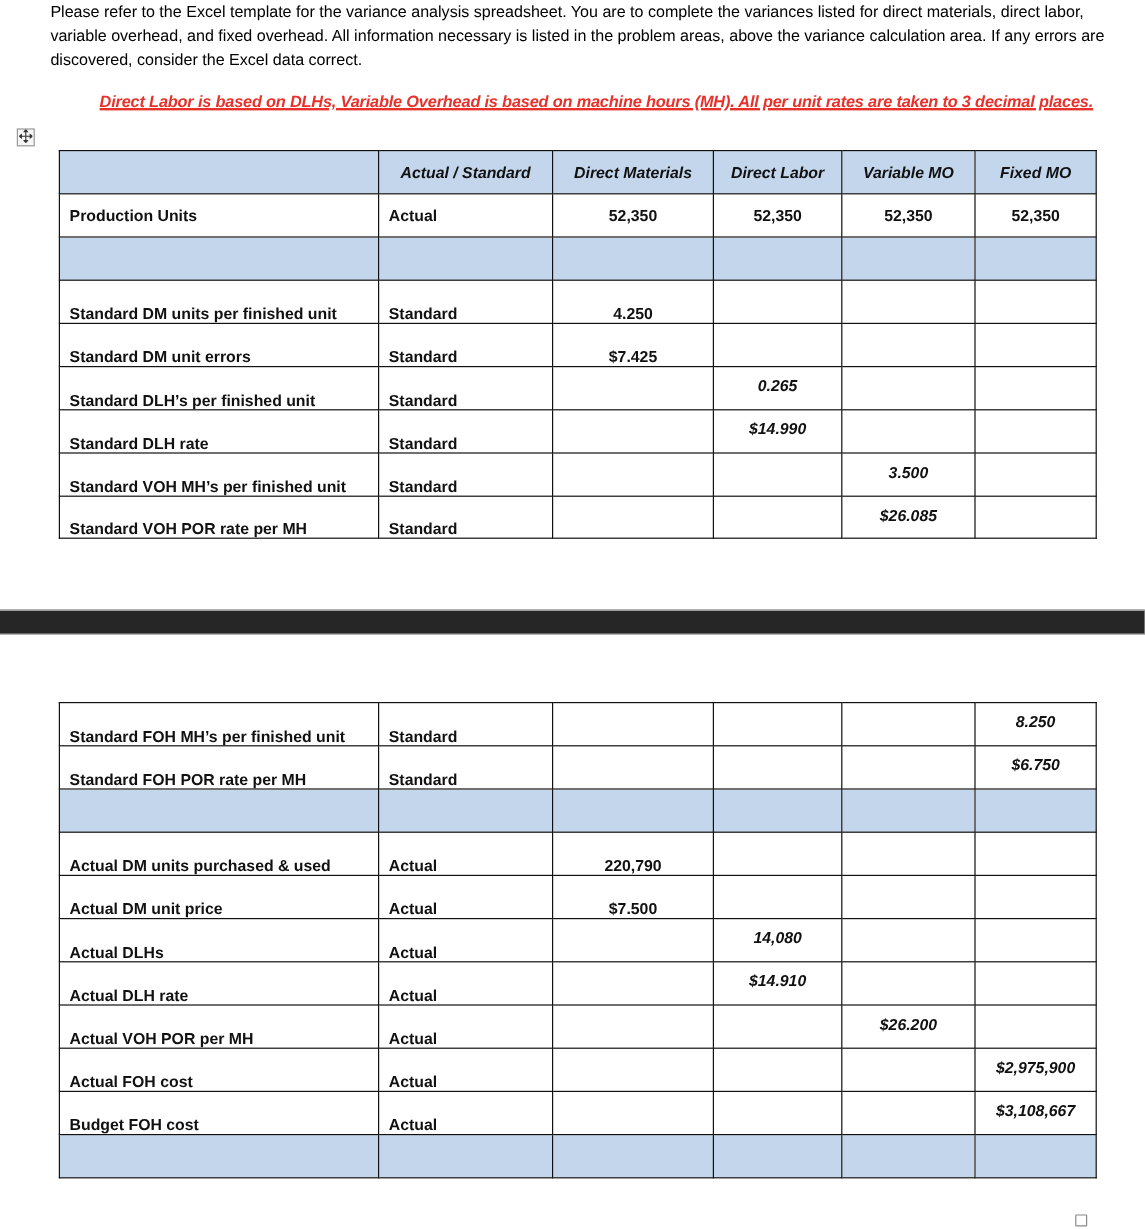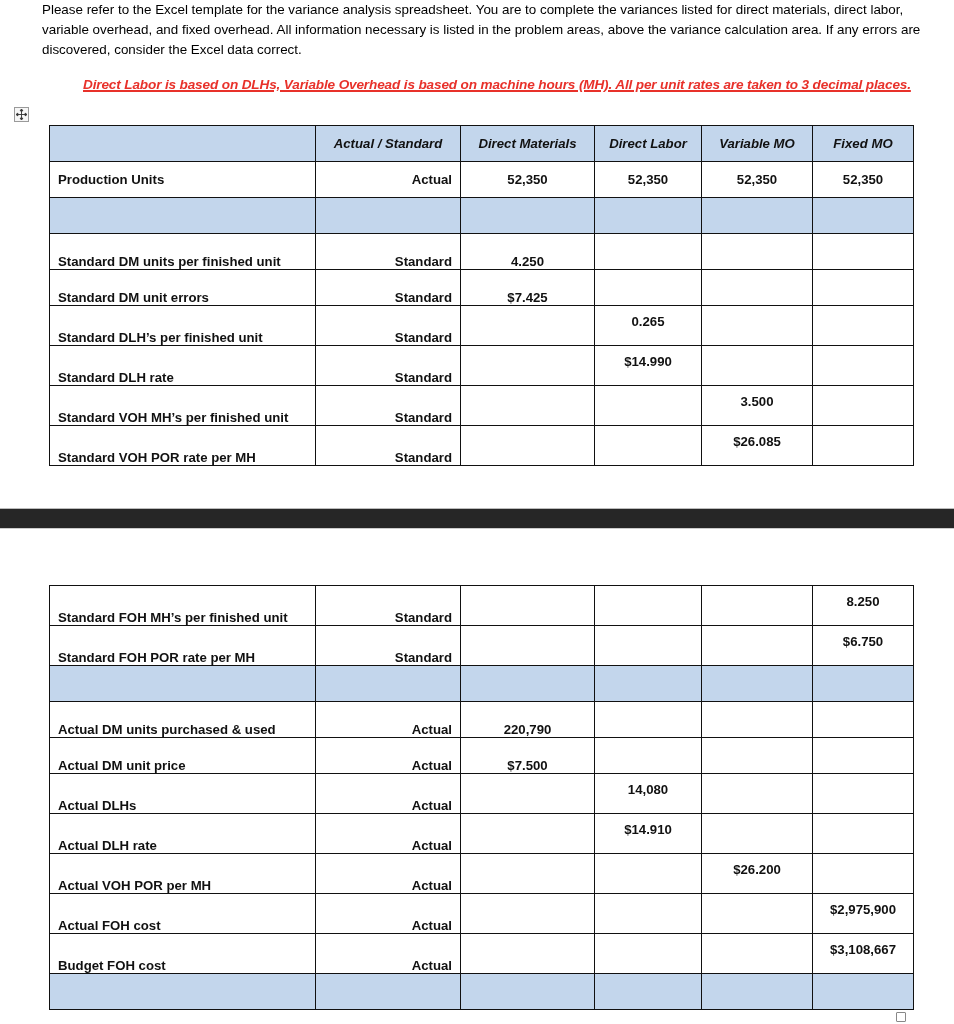--- a/index.html
+++ b/index.html
@@ -33,23 +33,23 @@
   }
   table.grid col.c0 { width: 266px; }
   table.grid col.c1 { width: 145px; }
   table.grid col.c2 { width: 134px; }
   table.grid col.c3 { width: 107px; }
   table.grid col.c4 { width: 111px; }
   table.grid col.c5 { width: 101px; }
   tr.blue td { background: #c3d6ec; }
   tr.hdr td { font-style: italic; text-align: center; height: 36px; vertical-align: middle; }
   td.label { text-align: left; vertical-align: bottom; padding-bottom: 3px; }
-  td.kind { text-align: right; vertical-align: bottom; padding-bottom: 3px; }
+  td.kind { text-align: left; vertical-align: bottom; padding-bottom: 3px; }
   td.val { text-align: center; vertical-align: bottom; padding-bottom: 3px; }
-  td.val.mid { vertical-align: top; padding-top: 8px; padding-bottom: 16px; }
+  td.val.mid { vertical-align: top; padding-top: 8px; padding-bottom: 0; font-style: italic; }
   tr.prod td { vertical-align: middle !important; padding-bottom: 0; }
   #t1 { top: 125px; }
   #t1 tr { height: 36px; }
   #t1 tr.r6 { height: 35px; }
   .divider {
     position: absolute; left: 0; top: 508px; width: 954px; height: 19px;
     background: #262626; border-top: 1px solid #bbb; border-bottom: 1px solid #ccc;
   }
   #t2 { top: 585px; }
   #t2 tr { height: 36px; }

